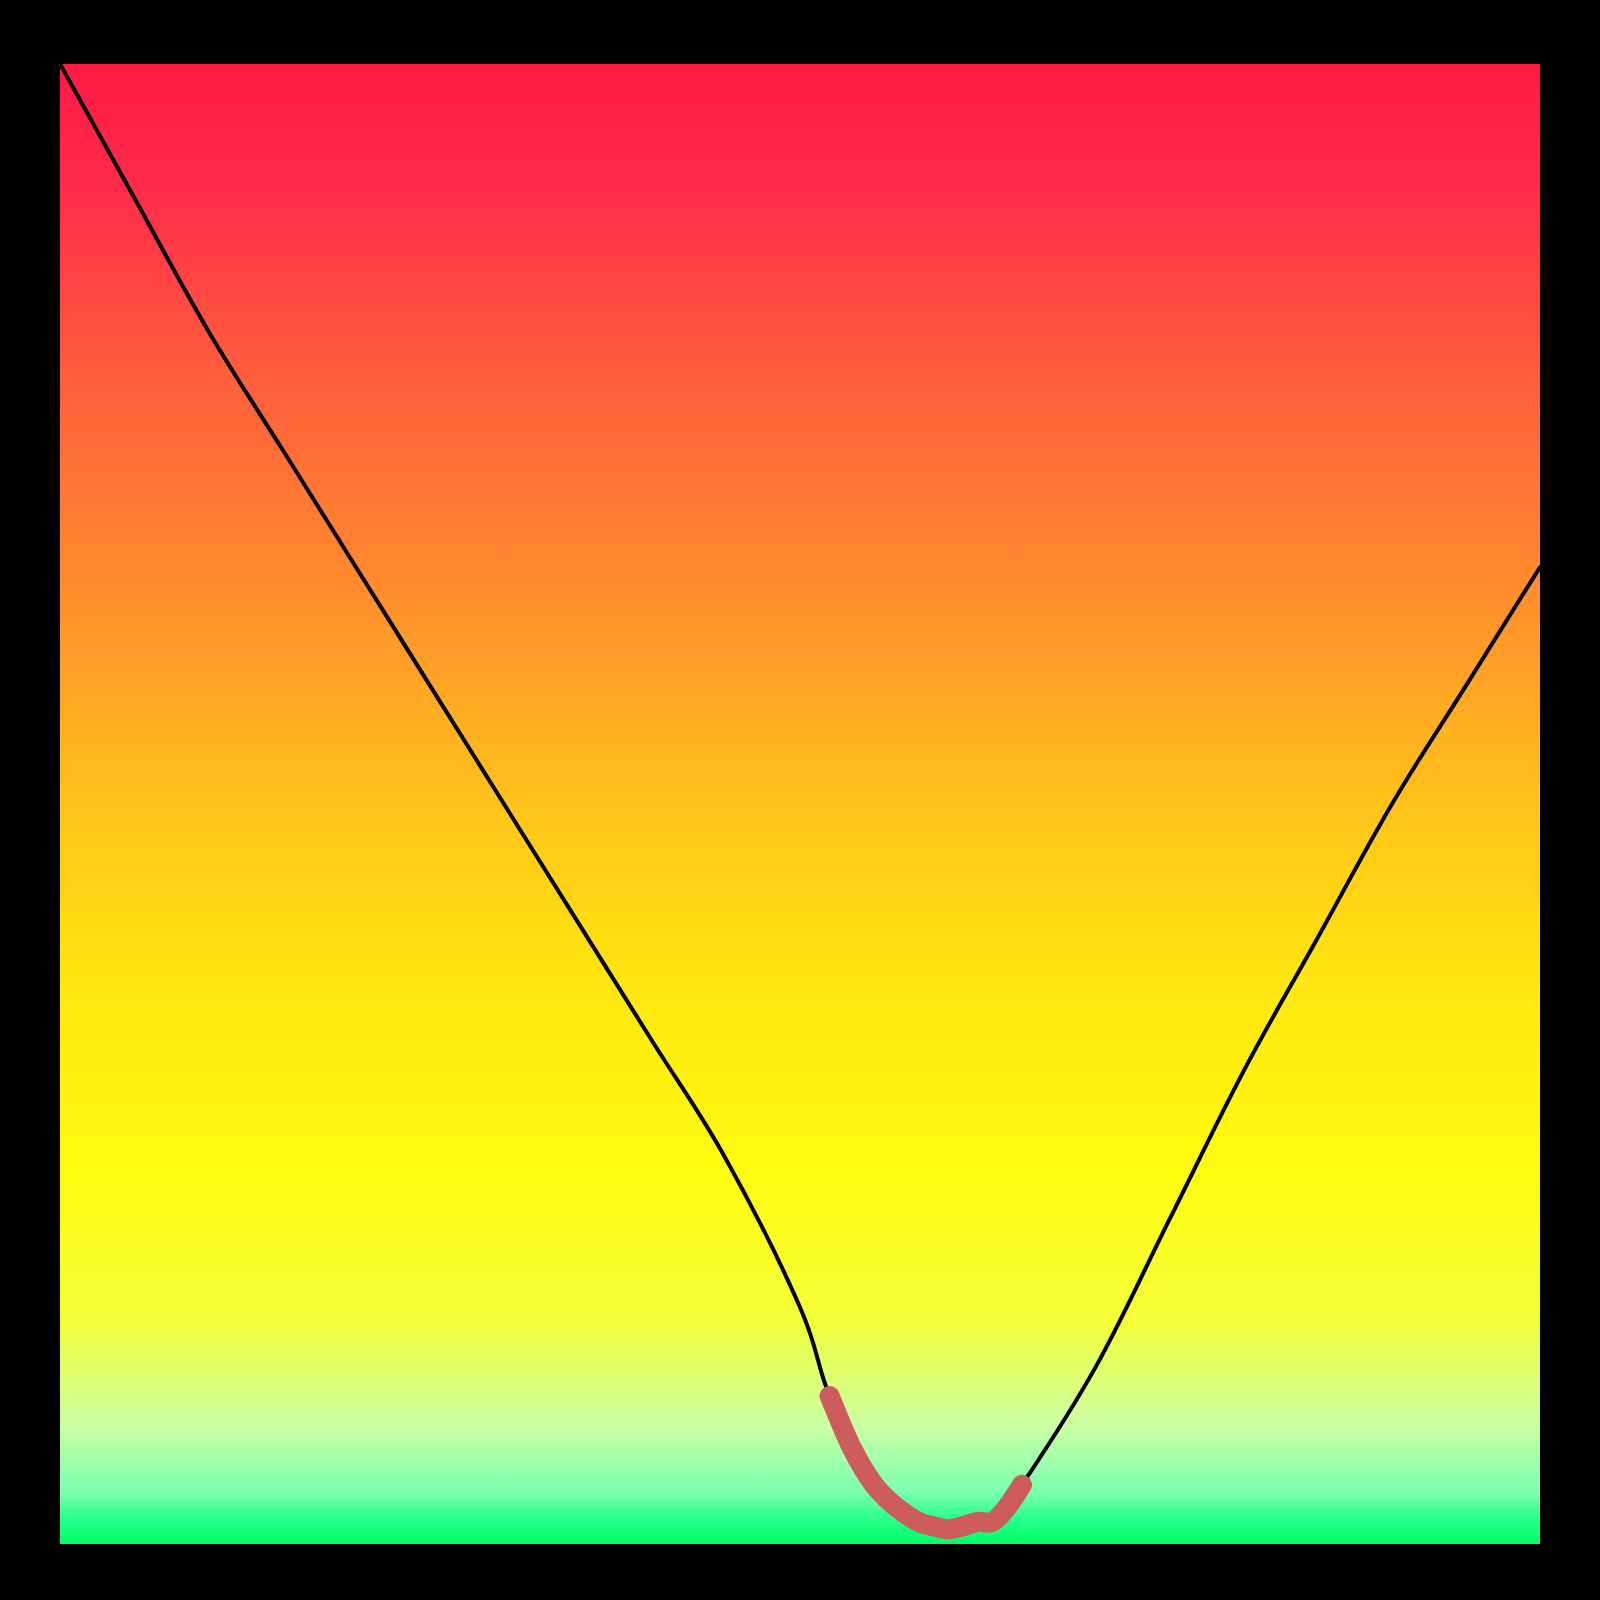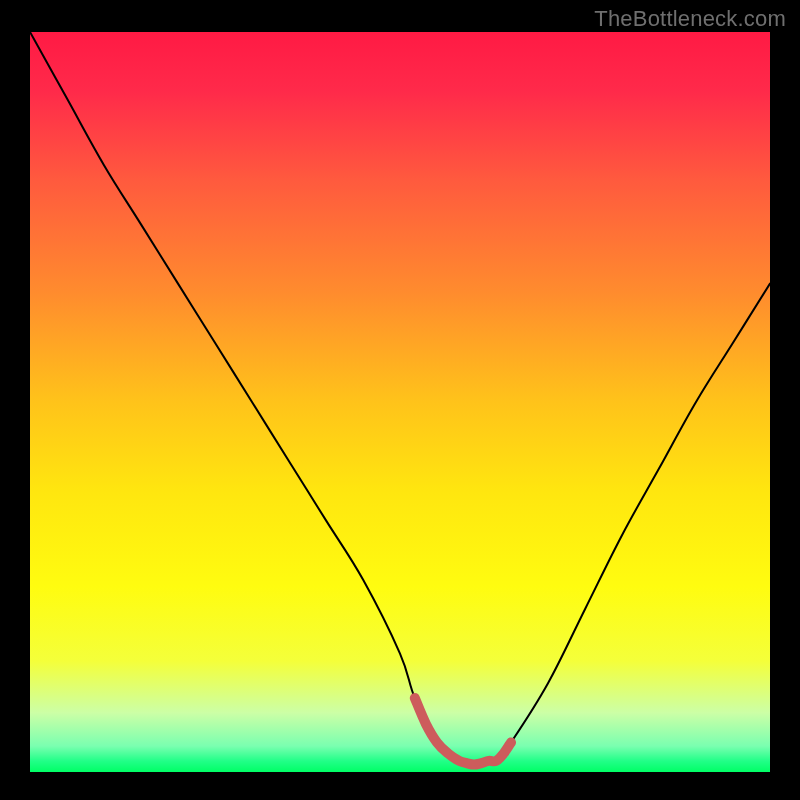--- a/index.html
+++ b/index.html
@@ -38,21 +38,20 @@
   svg.chart {
     display: block;
     width: 740px;
     height: 740px;
   }
 </style>
 </head>
 <body>
 
 <div class="stage">
-  <div class="watermark">TheBottleneck.com</div>
 
   <div class="plot-frame">
     <svg class="chart" viewBox="0 0 740 740" preserveAspectRatio="none">
       <defs>
         <linearGradient id="bg-grad" x1="0" y1="0" x2="0" y2="1">
             <stop offset="0.00%" stop-color="#ff1a44"></stop>
             <stop offset="8.00%" stop-color="#ff2a4a"></stop>
             <stop offset="20.00%" stop-color="#ff5a3e"></stop>
             <stop offset="35.00%" stop-color="#ff8b2e"></stop>
             <stop offset="50.00%" stop-color="#ffc31a"></stop>

